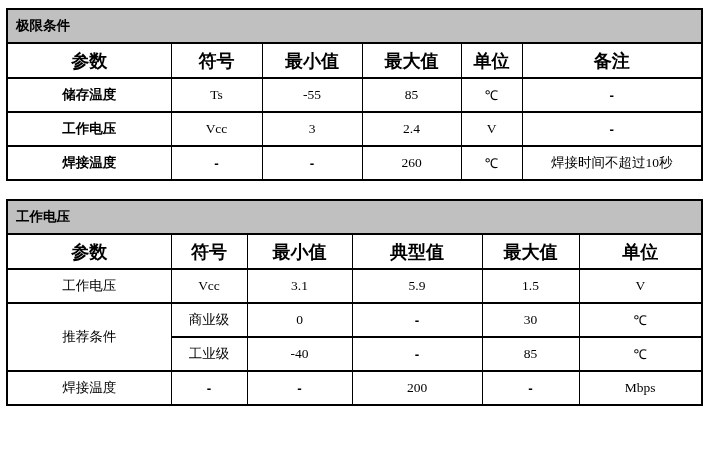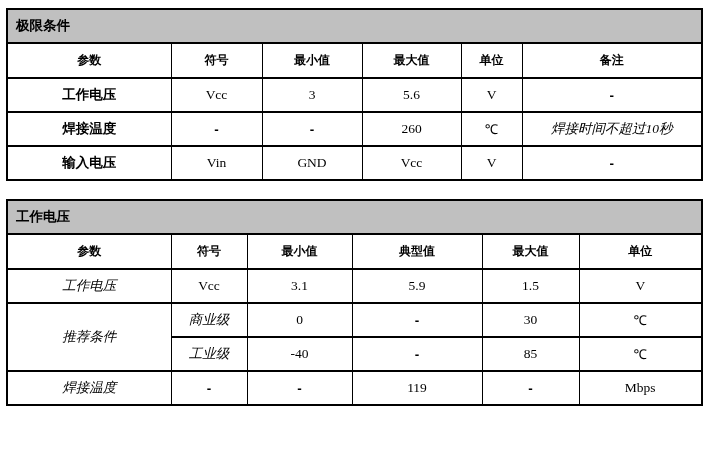--- a/index.html
+++ b/index.html
@@ -41,38 +41,37 @@
     text-align: left !important;
     padding-left: 8px !important;
     font-family: "Liberation Sans", sans-serif;
     font-weight: bold;
     font-size: 15px;
     height: 34px;
   }
   .ds th {
     font-family: "Liberation Sans", sans-serif;
     font-weight: bold;
-    font-size: 12px;
+    font-size: 18px;
     height: 33px;
     text-align: center;
   }
   .ds td {
     height: 32px;
     font-size: 13.5px;
   }
   
   .cnb {
     font-family: "Liberation Sans", sans-serif;
     font-weight: bold;
   }
   
   .cn {
     font-family: "Liberation Serif", serif;
     font-weight: normal;
-    font-style: italic;
   }
   
   .val {
     font-family: "Liberation Serif", serif;
     font-weight: normal;
   }
   
   .dash {
     font-family: "Liberation Sans", sans-serif;
     font-weight: bold;
@@ -98,42 +97,42 @@
     </tr>
     <tr>
       <th>参数</th>
       <th>符号</th>
       <th>最小值</th>
       <th>最大值</th>
       <th>单位</th>
       <th>备注</th>
     </tr>
     <tr>
+      <td class="cnb">储存温度</td>
+      <td class="val">Ts</td>
+      <td class="val">-55</td>
+      <td class="val">85</td>
+      <td class="val">℃</td>
+      <td class="dash">-</td>
+    </tr>
+    <tr>
       <td class="cnb">工作电压</td>
       <td class="val">Vcc</td>
       <td class="val">3</td>
-      <td class="val">5.6</td>
+      <td class="val">2.4</td>
       <td class="val">V</td>
       <td class="dash">-</td>
     </tr>
     <tr>
       <td class="cnb">焊接温度</td>
       <td class="dash">-</td>
       <td class="dash">-</td>
       <td class="val">260</td>
       <td class="val">℃</td>
       <td class="cn">焊接时间不超过10秒</td>
-    </tr>
-    <tr>
-      <td class="cnb">输入电压</td>
-      <td class="val">Vin</td>
-      <td class="val">GND</td>
-      <td class="val">Vcc</td>
-      <td class="val">V</td>
-      <td class="dash">-</td>
     </tr>
   </tbody>
     </table>
 
   <table class="ds">
     <colgroup>
       <col style="width:164px">
         <col style="width:76px">
         <col style="width:105px">
       <col style="width:130px">
@@ -172,20 +171,20 @@
       <td class="cn">工业级</td>
       <td class="val">-40</td>
       <td class="dash">-</td>
       <td class="val">85</td>
       <td class="val">℃</td>
     </tr>
     <tr>
       <td class="cn">焊接温度</td>
       <td class="dash">-</td>
       <td class="dash">-</td>
-      <td class="val">119</td>
+      <td class="val">200</td>
       <td class="dash">-</td>
       <td class="val">Mbps</td>
     </tr>
   </tbody>
     </table>
 
 </div>
 
 </body></html>

